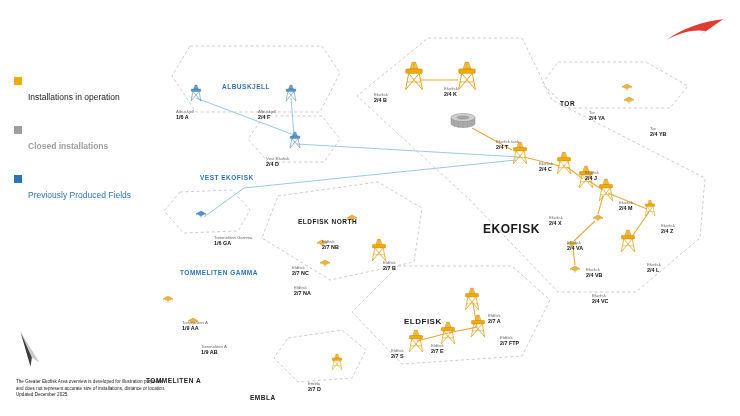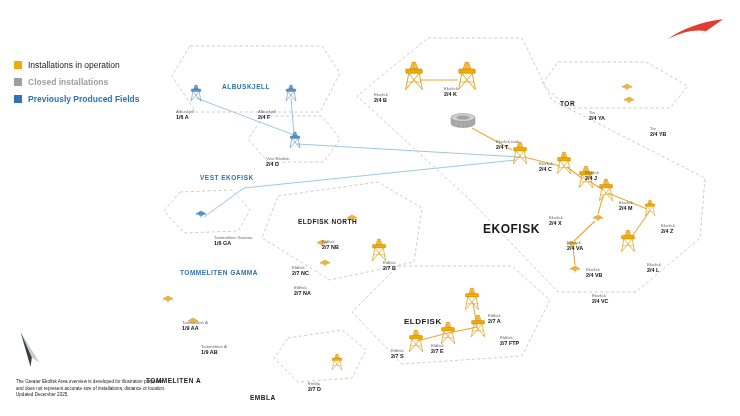--- a/index.html
+++ b/index.html
@@ -10,21 +10,21 @@
   .region{fill:none;stroke:#bfbfbf;stroke-width:0.8;stroke-dasharray:3 2.5;}
   .link-blue{fill:none;stroke:#8fc3de;stroke-width:0.9;}
   .link-yellow{fill:none;stroke:#e7a93a;stroke-width:1.1;}
   .map-label{position:absolute;line-height:1.2;white-space:nowrap;}
   .lbl-name{display:block;font-size:4.3px;color:#6b6b6b;}
   .lbl-code{display:block;font-size:5.4px;font-weight:bold;color:#111;}
   .field-title{position:absolute;font-weight:bold;letter-spacing:0.5px;white-space:nowrap;}
   .legend{position:absolute;left:14px;top:60px;}
   .legend-row{display:flex;align-items:center;gap:6px;margin-bottom:7px;}
   .legend-swatch{width:8px;height:8px;flex:0 0 8px;}
-  .legend-label{font-size:8.5px;}
+  .legend-label{font-size:8.5px;margin-top:32px;}
   .logo{position:absolute;right:16px;top:18px;}
   .compass{position:absolute;left:14px;top:328px;}
   .disclaimer{position:absolute;left:16px;top:379px;font-size:4.6px;color:#222;line-height:1.45;}
 </style>
 </head>
 <body>
 
 <div class="stage">
 
   <svg id="map-svg" width="740" height="416" viewBox="0 0 740 416">
@@ -242,21 +242,21 @@
       <div class="legend-row">
         <span class="legend-swatch" style="background: rgb(242, 169, 0);"></span>
         <span class="legend-label" style="color: rgb(26, 26, 26);">Installations in operation</span>
       </div>
       <div class="legend-row">
         <span class="legend-swatch" style="background: rgb(158, 158, 158);"></span>
         <span class="legend-label" style="color: rgb(158, 158, 158); font-weight: bold;">Closed installations</span>
       </div>
       <div class="legend-row">
         <span class="legend-swatch" style="background: rgb(46, 116, 181);"></span>
-        <span class="legend-label" style="color: rgb(46, 116, 181); font-weight: bold;">Previously Produced Fields</span>
+        <span class="legend-label" style="color: rgb(46, 116, 181);">Previously Produced Fields</span>
       </div>
     </div>
 
   <svg class="logo" width="58" height="24" viewBox="0 0 60 24">
     <path d="M59 1 C38 3 16 11 1 22 C15 14 30 11 41 13 L36 17 L59 1 Z" fill="#E03C31"></path>
   </svg>
 
   <svg class="compass" width="30" height="46" viewBox="0 0 30 46">
     <g transform="rotate(-24 15 23)">
       <polygon points="15,2 20,38 15,30" fill="#C9CCCE"></polygon>

